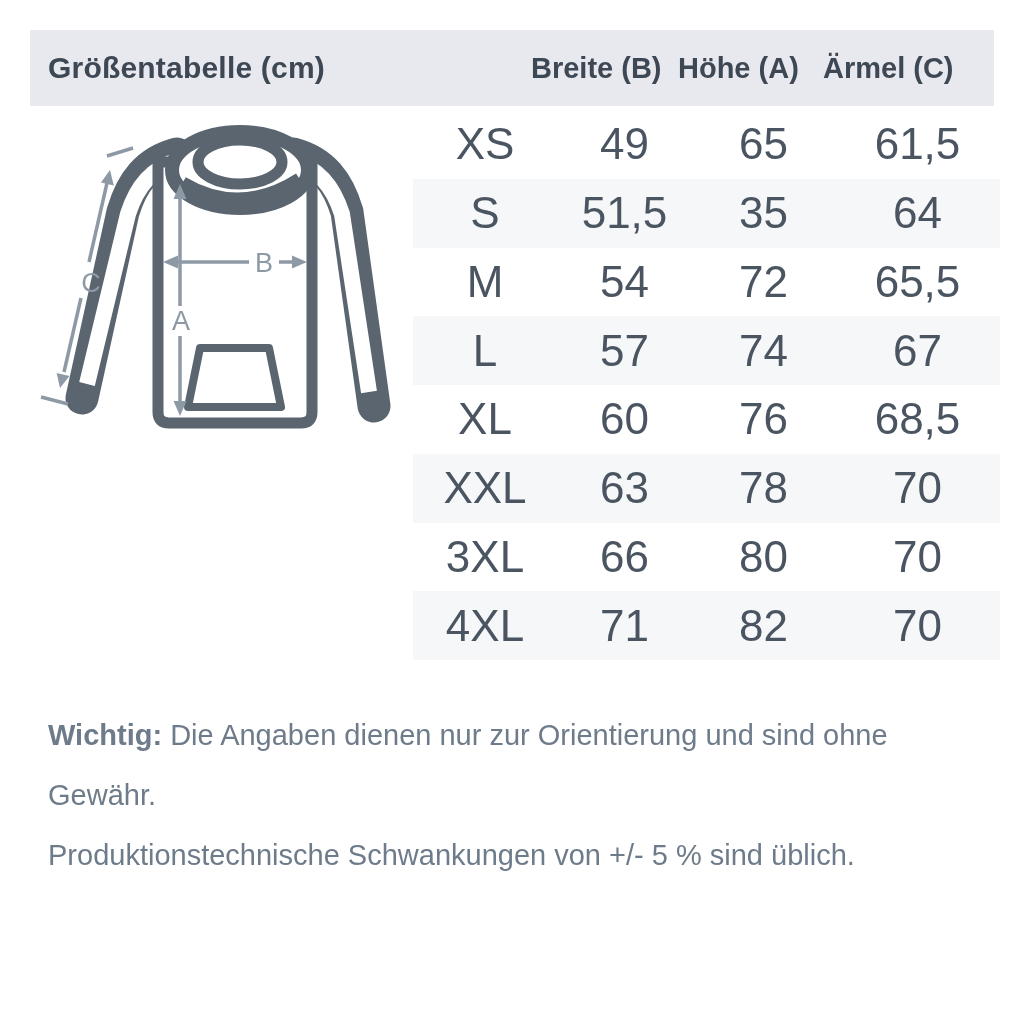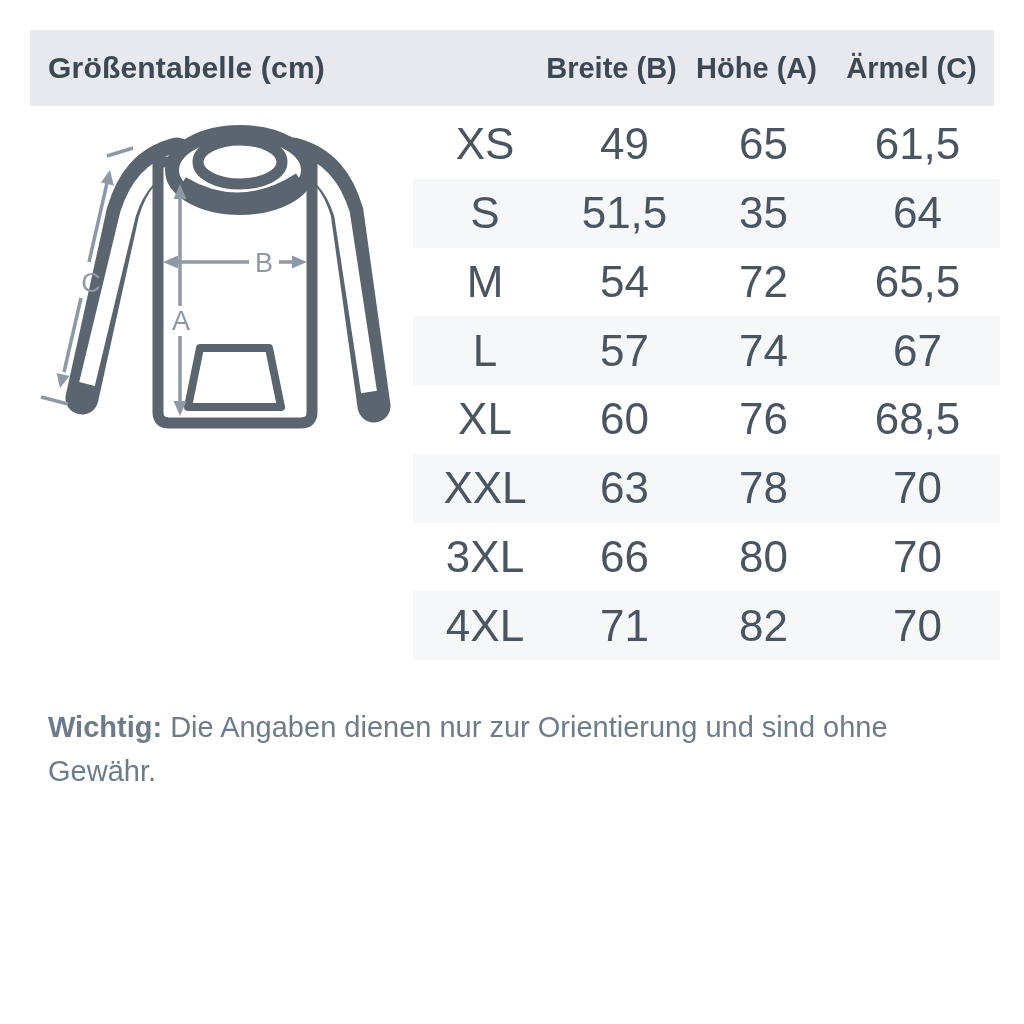--- a/index.html
+++ b/index.html
@@ -6,38 +6,38 @@
   .page{position:relative;width:1024px;height:1024px;background:#ffffff;overflow:hidden;
         font-family:"Liberation Sans","DejaVu Sans",sans-serif;}
 
   
   .header-band{position:absolute;left:30px;top:30px;width:964px;height:76px;
                background:#e8e9ee;display:flex;align-items:center;}
   .title{position:absolute;left:18px;top:0;height:100%;display:flex;align-items:center;
          font-size:30px;font-weight:bold;color:#3e4854;letter-spacing:0.2px;}
   .col-heads{position:absolute;left:383px;top:0;width:587px;height:100%;
              display:grid;grid-template-columns:144px 135px 143px 165px;align-items:center;}
-  .col-head{text-align:center;font-size:29px;font-weight:bold;color:#3e4854;white-space:nowrap;}
+  .col-head{font-size:29px;font-weight:bold;color:#3e4854;white-space:nowrap;}
   .col-heads .col-head:nth-child(2){margin-left:-26px;}
   .col-heads .col-head:nth-child(3){margin-left:-14px;}
   .col-heads .col-head:nth-child(4){margin-left:-12px;}
 
   
   .size-table{position:absolute;left:413px;top:110px;width:587px;}
   .row{display:grid;grid-template-columns:144px 135px 143px 165px;height:68.75px;}
   .row:nth-child(even){background:#f6f7f9;}
   .cell{display:flex;align-items:center;justify-content:center;
         font-size:44px;color:#4a5561;white-space:nowrap;}
 
   
   .hoodie{position:absolute;left:25px;top:120px;}
 
   
   .footer{position:absolute;left:48px;top:676px;width:940px;
-          font-size:29px;line-height:44px;color:#6e7b8a;}
+          font-size:29px;line-height:60px;color:#6e7b8a;}
   .footer .bold{font-weight:bold;}
 </style>
 </head>
 <body>
 
 <div class="page">
 
   <div class="header-band">
     <div class="title">Größentabelle (cm)</div>
     <div class="col-heads">
@@ -153,15 +153,16 @@
       <div class="cell">4XL</div>
       <div class="cell">71</div>
       <div class="cell">82</div>
       <div class="cell">70</div>
     </div>
   </div>
 
   <p class="footer">
     <span class="bold">Wichtig:</span>
     <span>Die Angaben dienen nur zur Orientierung und sind ohne Gewähr.</span><br>
+    <span>Produktionstechnische Schwankungen von +/- 5 % sind üblich.</span>
   </p>
 
 </div>
 
 </body></html>

